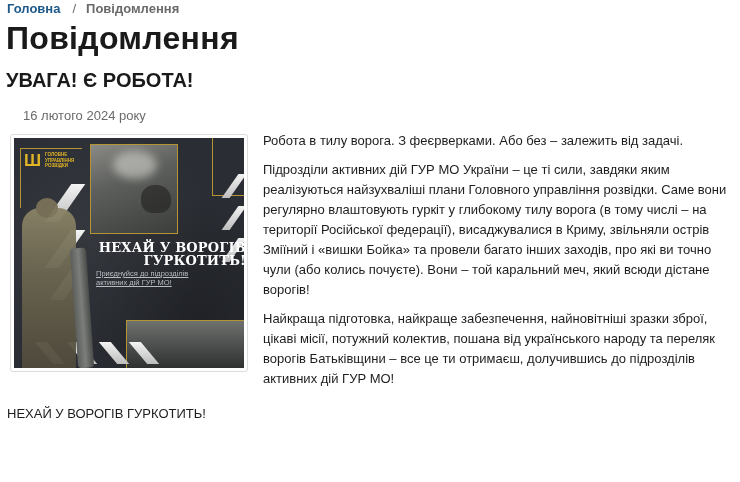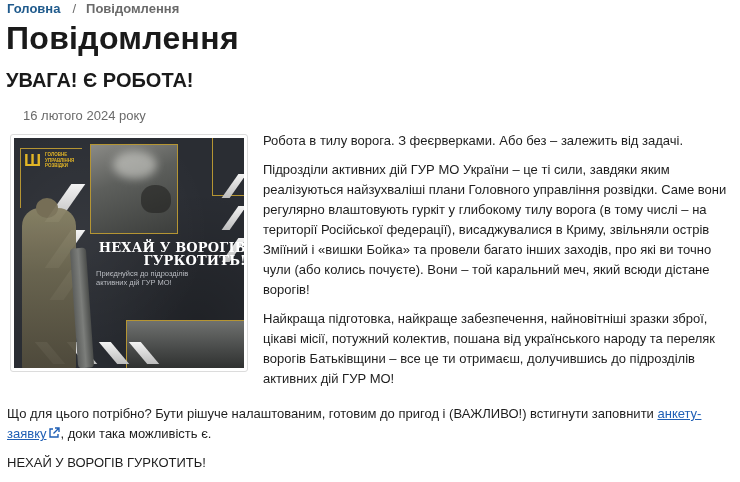--- a/index.html
+++ b/index.html
@@ -78,21 +78,21 @@
     background: linear-gradient(90deg,#5c5e5c,#7c7e7b,#4a4c4a); transform: rotate(-4deg);
     border-radius: 4px;
   }
   .poster-headline {
     position: absolute; left: 82px; top: 103px; width: 150px;
     color: #ffffff; font-family: "DejaVu Serif", serif; font-weight: bold;
     font-size: 13px; line-height: 13px; letter-spacing: 0.2px; text-align: right;
   }
   .poster-sub {
     position: absolute; left: 82px; top: 131px; width: 150px;
-    color: #b9bcc2; font-size: 7.5px; line-height: 9px;
+    color: #b9bcc2; font-size: 7.5px; line-height: 9px; text-decoration: underline;
   }
   .body-text { position: absolute; left: 251px; top: 131px; width: 484px; font-size: 13px; line-height: 20px; color: #1d1d1d; }
   .body-text p { margin: 0 0 9px 12px; }
   .full-text { position: absolute; left: 7px; top: 404px; width: 728px; font-size: 13px; line-height: 20px; color: #1d1d1d; }
   .full-text p { margin: 0 0 9px 0; }
   .form-link { color: #1f5fb5; text-decoration: underline; }
   .ext-icon { display: inline-block; width: 12px; height: 12px; vertical-align: -1px; margin-left: 2px; }
 </style>
 </head>
 <body>
@@ -146,18 +146,14 @@
   </div>
 </div>
 
 <div class="body-text">
   <p>Робота в тилу ворога. З феєрверками. Або без – залежить від задачі.</p>
   <p>Підрозділи активних дій ГУР МО України – це ті сили, завдяки яким реалізуються найзухваліші плани Головного управління розвідки. Саме вони регулярно влаштовують гуркіт у глибокому тилу ворога (в тому числі – на території Російської федерації), висаджувалися в Криму, звільняли острів Зміїний і «вишки Бойка» та провели багато інших заходів, про які ви точно чули (або колись почуєте). Вони – той каральний меч, який всюди дістане ворогів!</p>
   <p>Найкраща підготовка, найкраще забезпечення, найновітніші зразки зброї, цікаві місії, потужний колектив, пошана від українського народу та переляк ворогів Батьківщини – все це ти отримаєш, долучившись до підрозділів активних дій ГУР МО!</p>
 </div>
 
 <div class="full-text">
-  <p><span>Що для цього потрібно? Бути рішуче налаштованим, готовим до пригод і (ВАЖЛИВО!) встигнути заповнити </span><a href="#" class="form-link"><span>анкету-заявку</span><svg class="ext-icon" viewBox="0 0 12 12">
-          <path d="M5 2H2v8h8V7" fill="none" stroke="#1f5fb5" stroke-width="1.4"></path>
-          <path d="M7 1h4v4M11 1L5.5 6.5" fill="none" stroke="#1f5fb5" stroke-width="1.4"></path>
-        </svg></a><span>, доки така можливість є.</span></p>
   <p>НЕХАЙ У ВОРОГІВ ГУРКОТИТЬ!</p>
 </div>
 
 </body></html>

